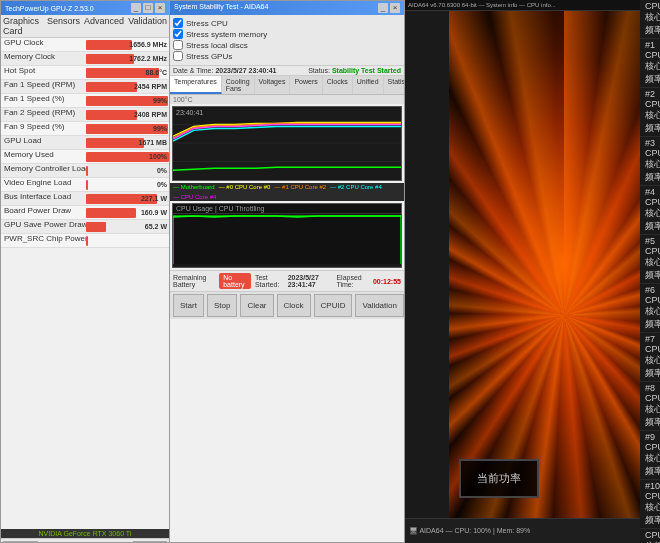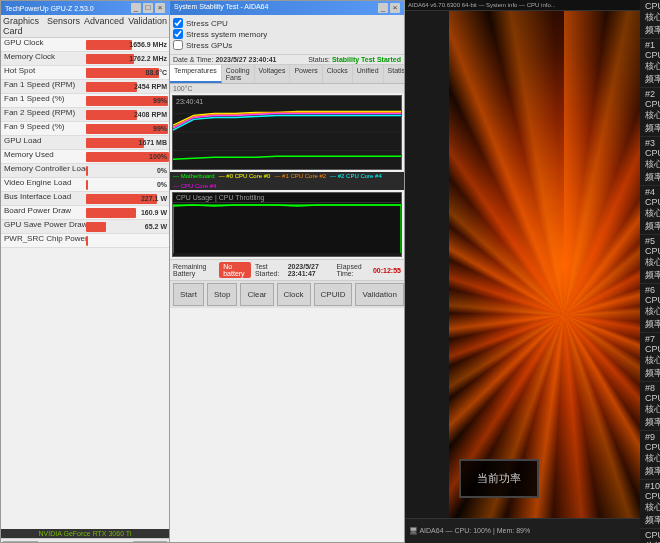--- a/index.html
+++ b/index.html
@@ -464,20 +464,24 @@
       <div class="stress-row">
       <input type="checkbox" checked="" style="">
       <span>Stress CPU</span>
     </div>
       <div class="stress-row">
       <input type="checkbox" checked="" style="">
       <span>Stress system memory</span>
     </div>
       <div class="stress-row">
       <input type="checkbox" style="">
+      <span>Stress local discs</span>
+    </div>
+      <div class="stress-row">
+      <input type="checkbox" style="">
       <span>Stress GPUs</span>
     </div>
     </div>
   <div class="datetime-row">
     <span>
       <span>Date &amp; Time</span>:
       <span style="color:#333;font-weight:bold;">2023/5/27 23:40:41</span>
     </span>
     <span>
       <span>Status</span>:

